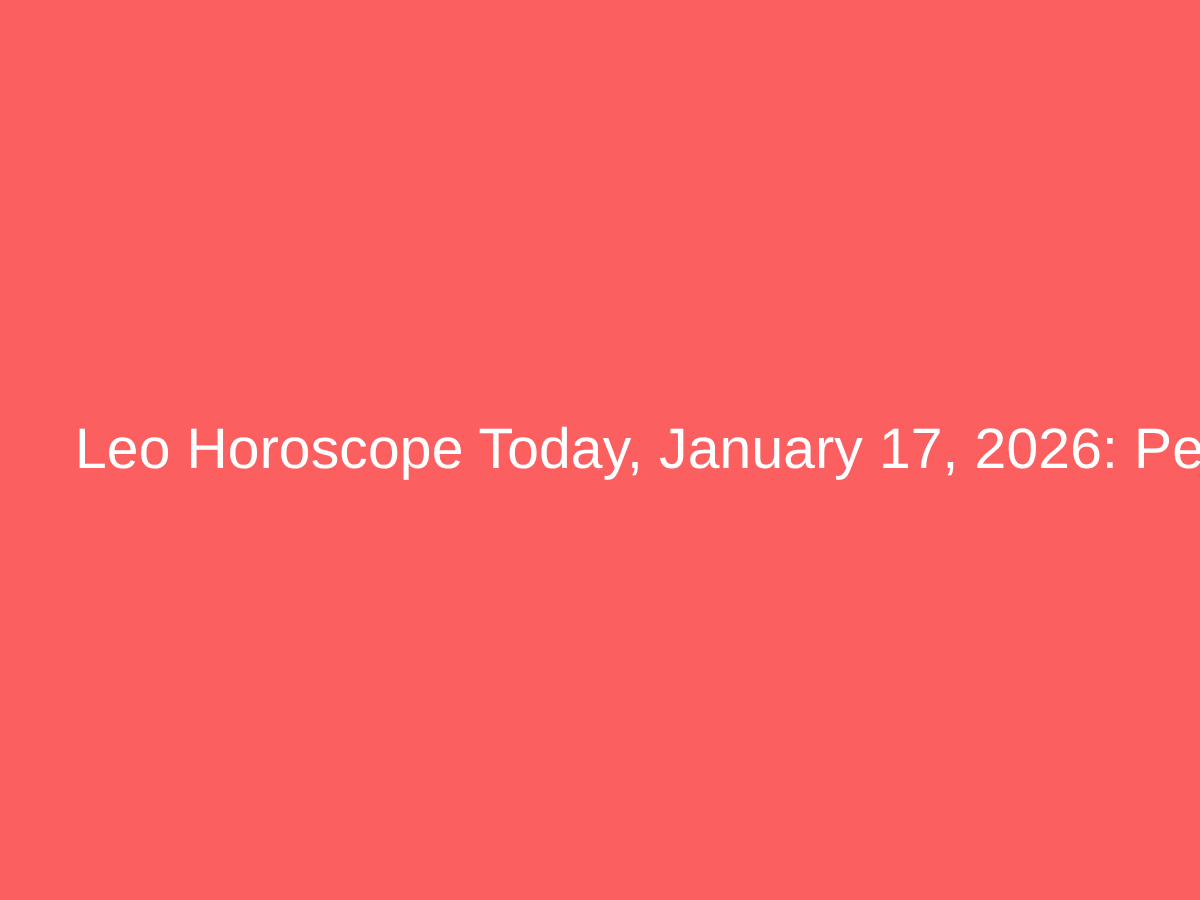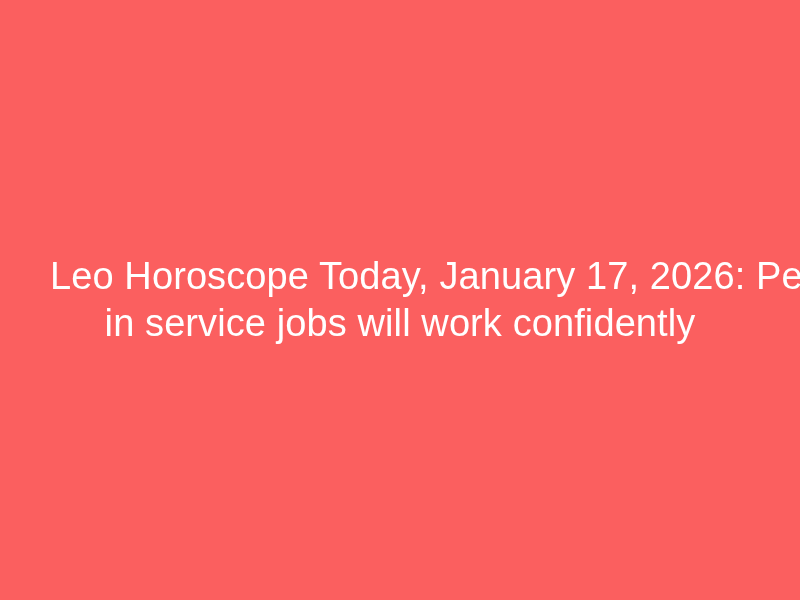--- a/index.html
+++ b/index.html
@@ -48,17 +48,16 @@
 </style>
 </head>
 <body>
 
 <div id="headline-card">
 
   <div id="headline-block">
 
     <span class="headline-line">Leo Horoscope Today, January 17, 2026: People</span>
 
-    <span class="headline-line">in service jobs will work confidently</span>
 
   </div>
 
 </div>
 
 </body></html>

